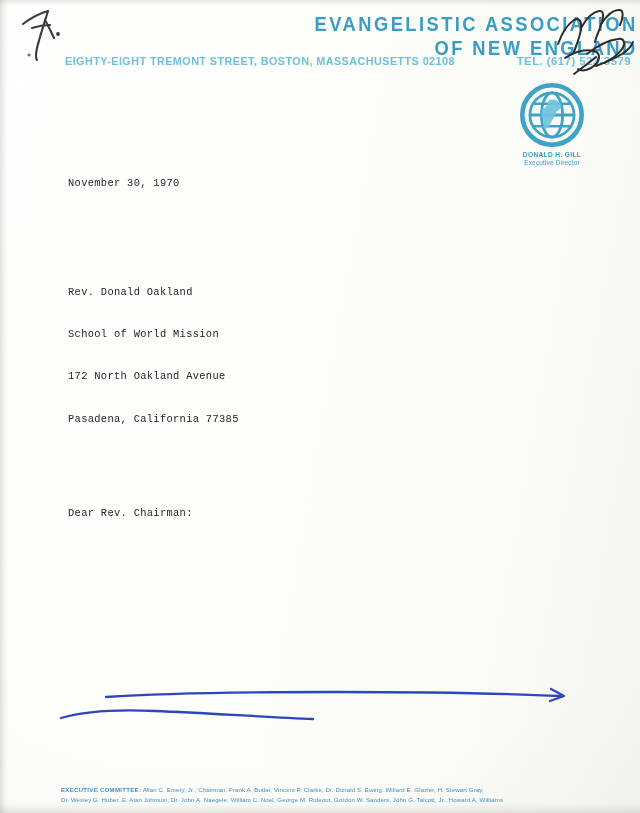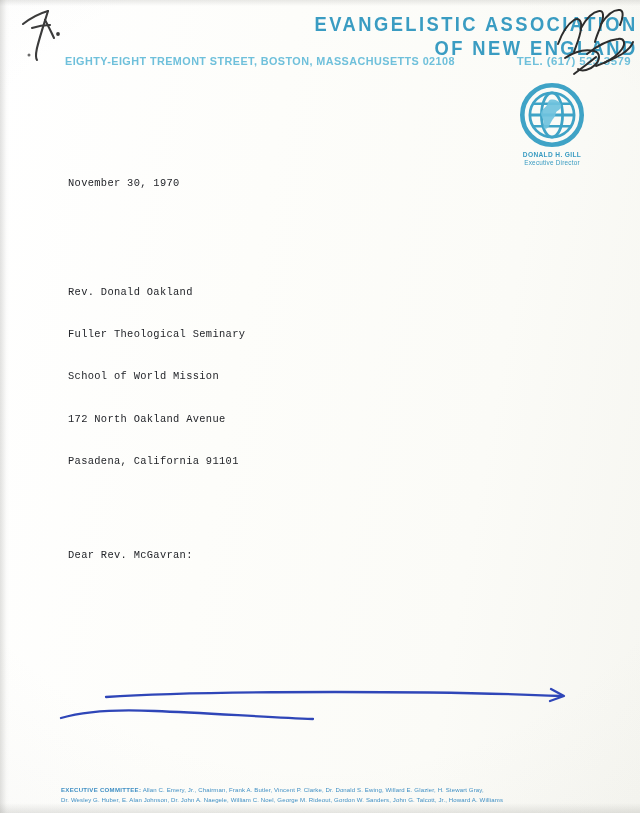--- a/index.html
+++ b/index.html
@@ -179,26 +179,25 @@
                C36 54, 32 50, 34 45 C36 40, 41 38, 43 34 C44 31, 45 28, 47 27 Z" fill="#6fc2dd" opacity="0.92"></path>
     </svg>
     <div id="logo-name" style="color: rgb(58, 156, 194);">DONALD H. GILL</div>
     <div id="logo-role" style="color: rgb(58, 156, 194);">Executive Director</div>
   </div>
 
   <div id="typed" style="color: rgb(35, 37, 42);">
     <div class="para">November 30, 1970</div>
     <div class="gap-xl"></div>
     <div class="para">Rev. Donald Oakland</div>
-    <div class="para">Fuller Theological Seminary</div>
     <div class="para">School of World Mission</div>
     <div class="para">172 North Oakland Avenue</div>
-    <div class="para">Pasadena, California 91101</div>
+    <div class="para">Pasadena, California 77385</div>
     <div class="gap-lg"></div>
-    <div class="para">Dear Rev. McGavran:</div>
+    <div class="para">Dear Rev. Chairman:</div>
     <div class="gap-md"></div>
     <div class="gap-md"></div>
     <div class="gap-md"></div>
     
     
     
     
     
     
     

